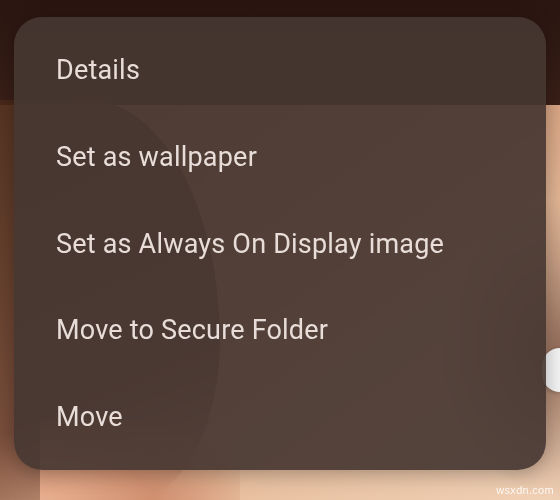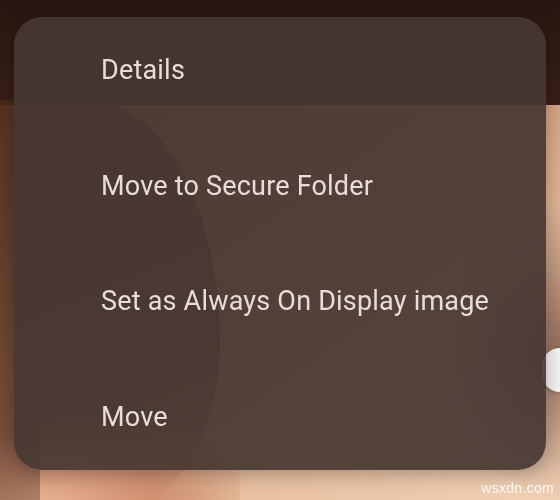--- a/index.html
+++ b/index.html
@@ -81,39 +81,38 @@
       justify-content: space-between;
       box-shadow: 0 4px 20px rgba(0, 0, 0, 0.3);
     }
     .menu-item {
       color: #e8ddd8;
       font-size: 27px;
       font-weight: 400;
       padding: 17px 42px;
       cursor: pointer;
       letter-spacing: 0.2px;
-      margin-left: 45px;
     }
     .scroll-handle {
       position: absolute;
       right: 0;
       top: 348px;
       width: 18px;
       height: 44px;
       background: #f5f5f5;
       border-radius: 22px 0 0 22px;
       z-index: 5;
       box-shadow: -1px 1px 4px rgba(0, 0, 0, 0.25);
     }
     .watermark {
       position: absolute;
       bottom: 4px;
       right: 6px;
       color: rgba(255, 255, 255, 0.85);
-      font-size: 14px;
+      font-size: 11px;
       z-index: 20;
       font-family: Arial, sans-serif;
       letter-spacing: 0.3px;
     }
   </style>
 </head>
 <body>
 
 <div class="background-image">
   <div class="bg-top-dark"></div>
@@ -121,24 +120,27 @@
   <div class="bg-hair"></div>
   <div class="bg-shadow-right"></div>
   <div class="bg-bottom-accent"></div>
 </div>
 
 <div class="context-menu">
   <div class="menu-item">
     <span>Details</span>
   </div>
   <div class="menu-item">
-    <span>Move to Secure Folder</span>
+    <span>Set as wallpaper</span>
   </div>
   <div class="menu-item">
     <span>Set as Always On Display image</span>
+  </div>
+  <div class="menu-item">
+    <span>Move to Secure Folder</span>
   </div>
   <div class="menu-item">
     <span>Move</span>
   </div>
 </div>
 
 <div class="scroll-handle"></div>
 
 <div class="watermark">wsxdn.com</div>
 

